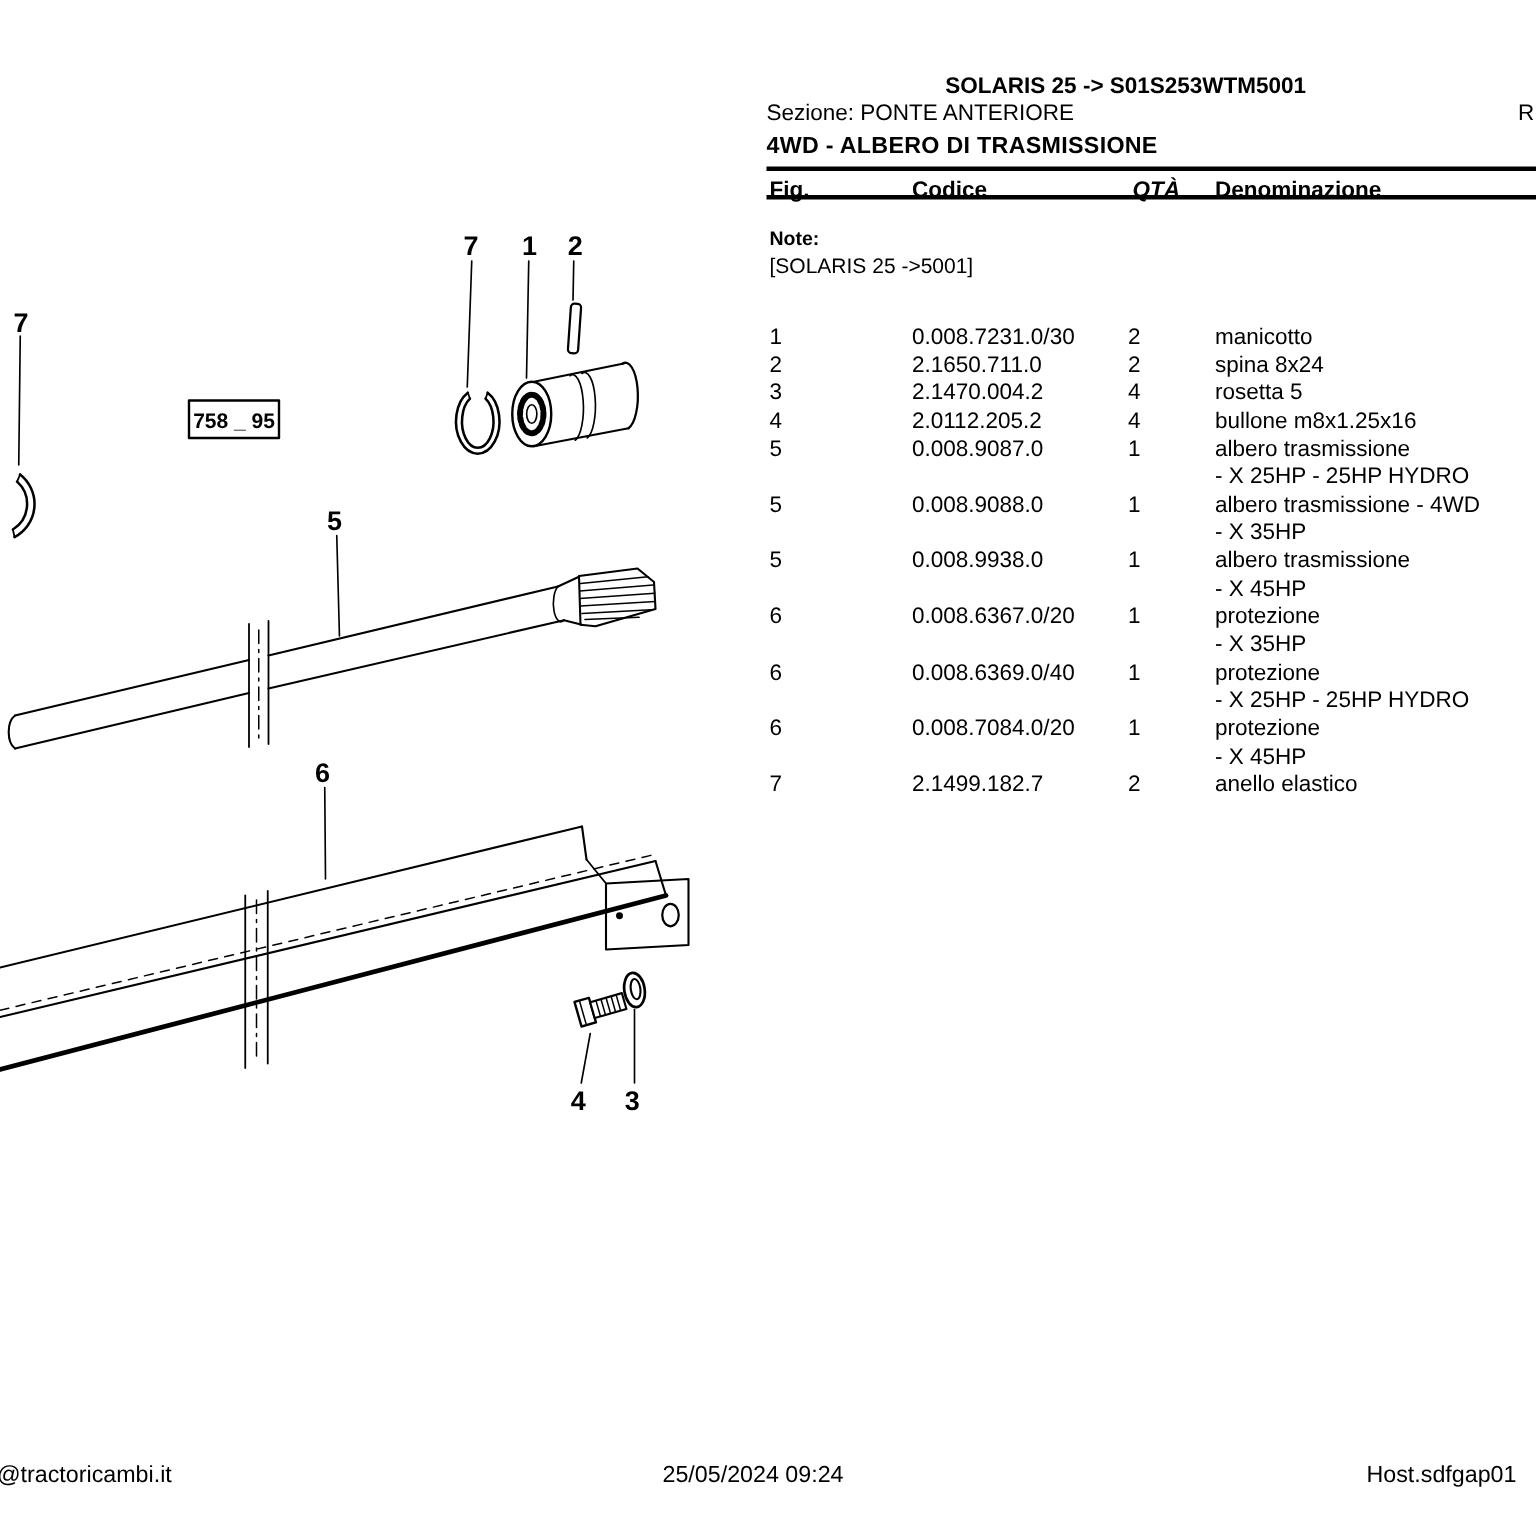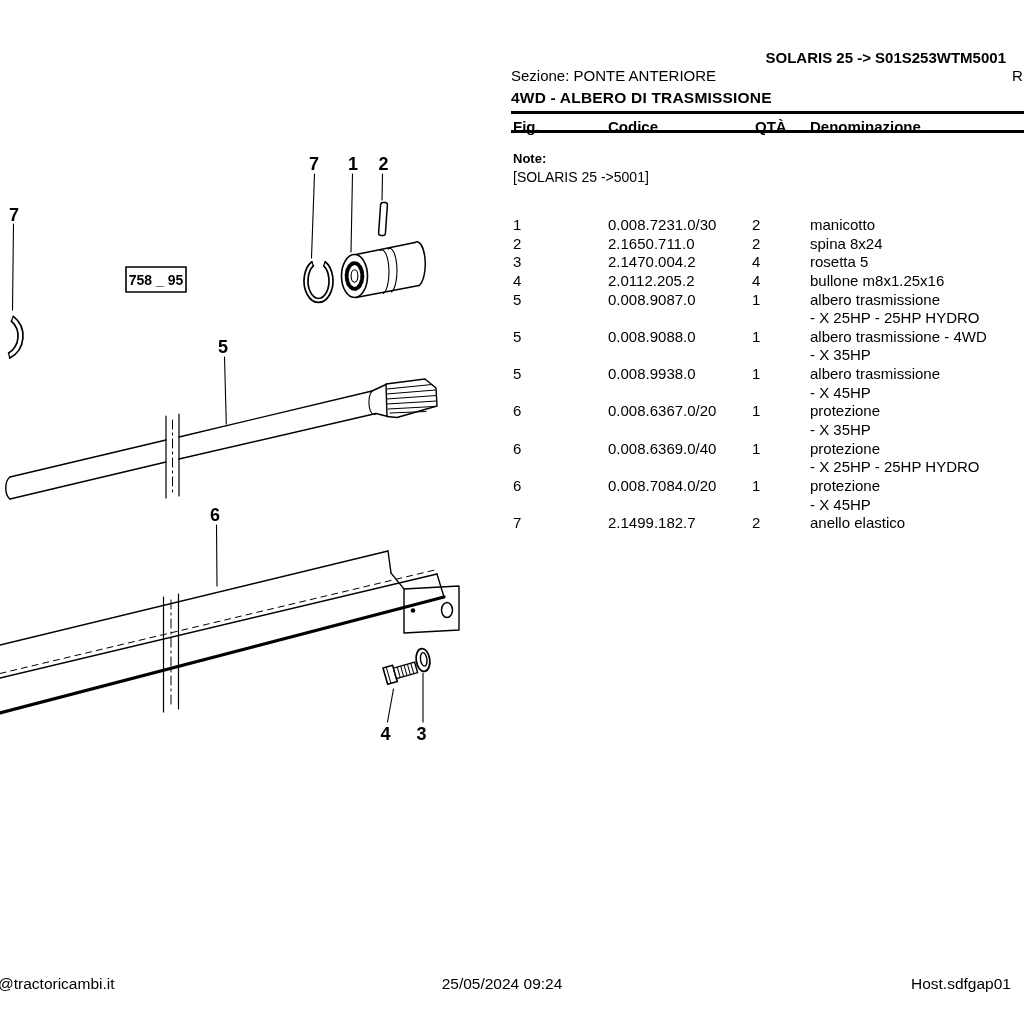--- a/index.html
+++ b/index.html
@@ -4,31 +4,31 @@
 <style>
   html,body{margin:0;padding:0;}
   body{
     width:1024px;height:1024px;position:relative;overflow:hidden;
     background:#ffffff;color:#000;
     font-family:"Liberation Sans", sans-serif;
     -webkit-font-smoothing:antialiased;
   }
   .abs{position:absolute;white-space:nowrap;}
   
-  .model-line{left:527px;top:49px;width:479px;text-align:right;font-size:15px;font-weight:bold;}
+  .model-line{left:511px;top:49px;width:479px;text-align:center;font-size:15px;font-weight:bold;}
   .section-line{left:511px;top:67px;font-size:15px;}
   .right-frag{left:1012px;top:67px;font-size:15px;}
   .page-title{left:511px;top:89px;font-size:15.5px;font-weight:bold;letter-spacing:.2px;text-align:center;}
   .rule{position:absolute;left:511px;width:513px;height:3px;background:#000;}
   .rule1{top:111px;}
   .rule2{top:130px;}
   .head-row{left:511px;top:114px;width:513px;height:16px;font-size:15px;font-weight:bold;}
   .head-row span,.tl span{position:absolute;top:4px;white-space:nowrap;}
   .c-fig{left:2px;} .c-cod{left:97px;} .c-qta{left:241px;} .c-den{left:299px;}
-  .head-row .c-qta{left:244px;}
+  .head-row .c-qta{left:244px;font-style:italic;}
   
   .note-label{left:513px;top:151px;font-size:13px;font-weight:bold;}
   .note-value{left:513px;top:169px;font-size:14px;}
   
   .parts{position:absolute;left:511px;top:212px;width:513px;font-size:15px;}
   .tl{position:relative;height:18.65px;}
   .tl span:empty{display:none;}
   
   .footer-site{left:-2px;top:975px;font-size:15.5px;}
   .footer-date{left:0;top:975px;width:1004px;text-align:center;font-size:15.5px;}

